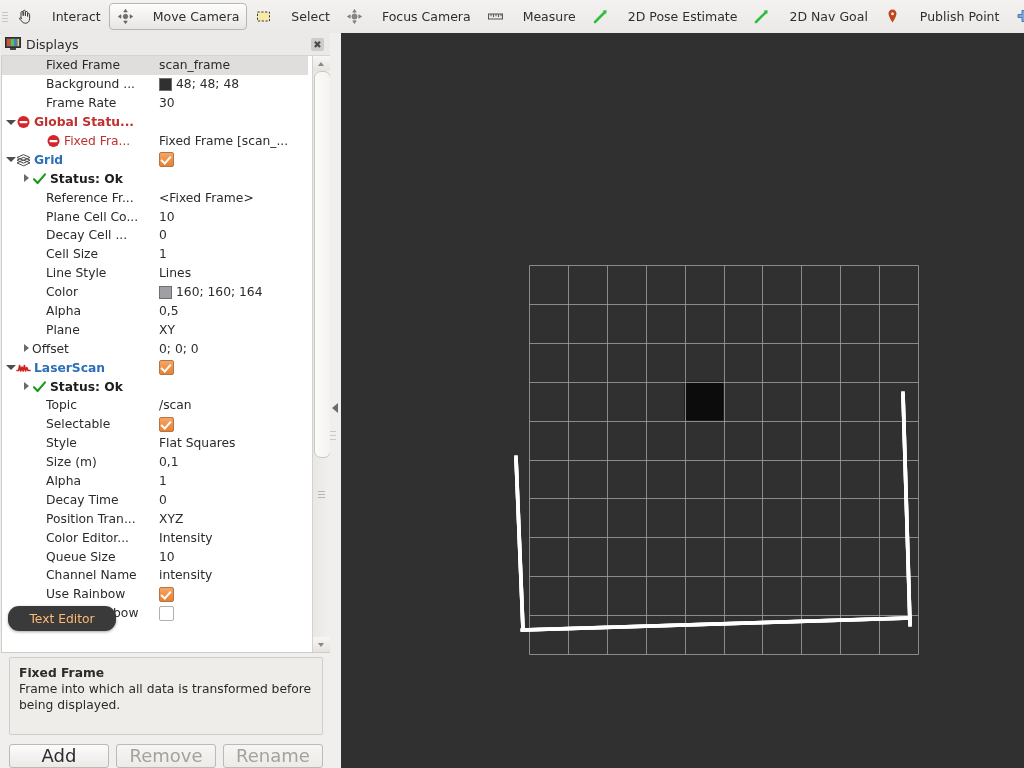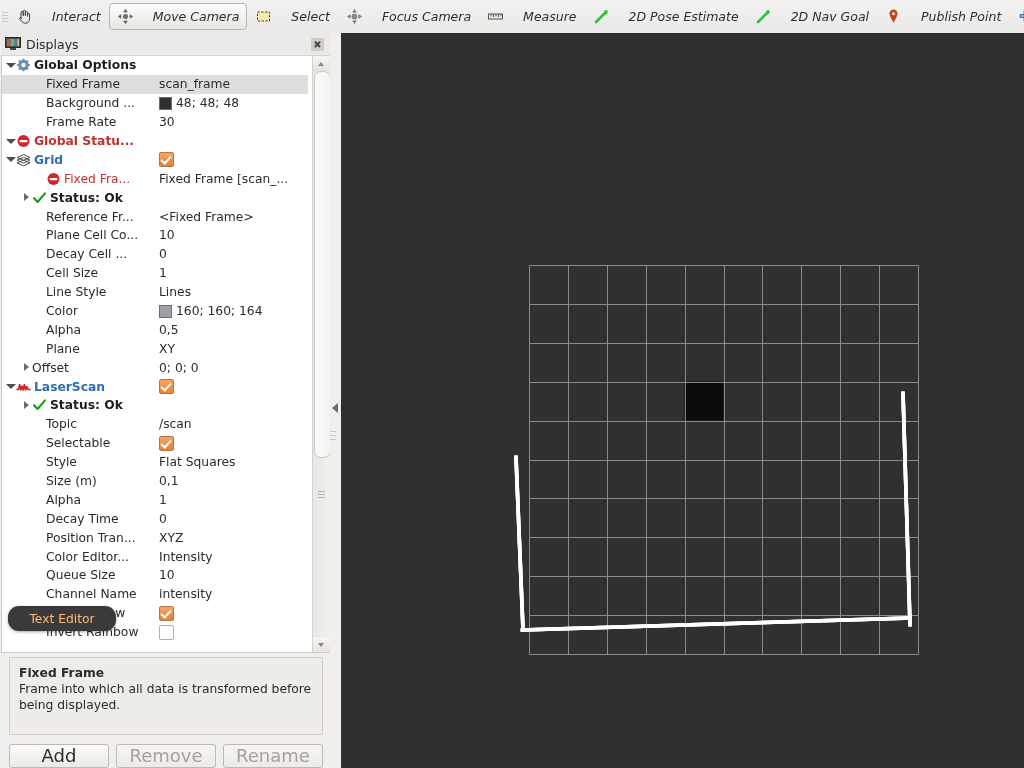--- a/index.html
+++ b/index.html
@@ -17,21 +17,21 @@
     background:linear-gradient(#f3f2f1,#ebe9e7);
     border-bottom:1px solid #d2cfcb;
     display:flex;align-items:center;
   }
   .grip{width:10px;height:33px;display:flex;flex-direction:column;
     justify-content:center;align-items:center;gap:2px;margin-left:2px;}
   .grip i{display:block;width:6px;height:1px;background:#c9c5c0;}
   .tbtn{
     display:flex;align-items:center;gap:19px;height:25px;padding:0 7px;
     border:1px solid transparent;border-radius:4px;
-    font-size:12.5px;color:#2e2e2e;white-space:nowrap;cursor:default;font-style:italic;
+    font-size:12.5px;color:#2e2e2e;white-space:nowrap;cursor:default;
   }
   .tbtn.checked{
     background:linear-gradient(#fdfdfd,#e8e6e3);
     border:1px solid #b9b5b0;
     box-shadow:0 1px 0 rgba(255,255,255,.9) inset;
   }
   .ticon{width:17px;height:17px;display:inline-block;flex:0 0 auto;
     position:relative;}
   .ticon svg{display:block;}
 
@@ -304,34 +304,20 @@
           <rect x="12.5" y="2" width="1.5" height="7" fill="#e8d24a"></rect>
           <rect x="5" y="11" width="6" height="2" fill="#4a4a4a"></rect>
         </svg>
       </span>
       <span id="dtitle">Displays</span>
       <span id="dclose">✖</span>
     </div>
 
     <div id="treewrap">
       <div id="tree">
-          <div class="row">
-            <span style="width: 1px; flex: 0 0 auto;"></span>
-            <span class="twisty down"></span>
-            <span class="ic"><svg width="15" height="14" viewBox="0 0 15 14">
-                <g fill="#6d8ea8">
-                  <circle cx="7.5" cy="7" r="5.2"></circle>
-                </g>
-                <circle cx="7.5" cy="7" r="2.2" fill="#ffffff"></circle>
-                <g stroke="#6d8ea8" stroke-width="2">
-                  <path d="M7.5 .8v2M7.5 11.2v2M1.2 7h2M11.8 7h2M3 2.5l1.4 1.4M10.6 10.1 12 11.5M12 2.5 10.6 3.9M4.4 10.1 3 11.5"></path>
-                </g>
-              </svg></span>
-            <span class="lbl bold-dark">Global Options</span>
-          </div>
           <div class="row sel">
             <span style="width: 31px; flex: 0 0 auto;"></span>
             <span class="twisty "></span>
             <span class="lbl ">Fixed Frame</span>
             <span class="val">
               <span>scan_frame</span>
             </span>
           </div>
           <div class="row">
             <span style="width: 31px; flex: 0 0 auto;"></span>
@@ -351,46 +337,46 @@
             </span>
           </div>
           <div class="row">
             <span style="width: 1px; flex: 0 0 auto;"></span>
             <span class="twisty down"></span>
             <span class="ic"><svg width="15" height="14" viewBox="0 0 15 14">
                 <circle cx="7.5" cy="7" r="6" fill="#d4262a"></circle>
                 <rect x="3.6" y="5.9" width="7.8" height="2.3" rx="0.6" fill="#ffffff"></rect>
               </svg></span>
             <span class="lbl bold-red">Global Statu...</span>
+          </div>
+          <div class="row">
+            <span style="width: 31px; flex: 0 0 auto;"></span>
+            <span class="twisty "></span>
+            <span class="ic"><svg width="15" height="14" viewBox="0 0 15 14">
+                <circle cx="7.5" cy="7" r="6" fill="#d4262a"></circle>
+                <rect x="3.6" y="5.9" width="7.8" height="2.3" rx="0.6" fill="#ffffff"></rect>
+              </svg></span>
+            <span class="lbl red-txt">Fixed Fra...</span>
+            <span class="val">
+              <span>Fixed Frame [scan_...</span>
+            </span>
           </div>
           <div class="row">
             <span style="width: 1px; flex: 0 0 auto;"></span>
             <span class="twisty down"></span>
             <span class="ic"><svg width="15" height="14" viewBox="0 0 15 14">
                 <g fill="none" stroke="#4a4a4a" stroke-width="1">
                   <path d="M1 4.5 7.5 1.6 14 4.5 7.5 7.4z"></path>
                   <path d="M1 7.2 7.5 4.3 14 7.2 7.5 10.1z"></path>
                   <path d="M1 9.9 7.5 7 14 9.9 7.5 12.8z"></path>
                 </g>
               </svg></span>
             <span class="lbl bold-blue">Grid</span>
             <span class="val">
               <span class="chk"></span>
-            </span>
-          </div>
-          <div class="row">
-            <span style="width: 31px; flex: 0 0 auto;"></span>
-            <span class="twisty "></span>
-            <span class="ic"><svg width="15" height="14" viewBox="0 0 15 14">
-                <circle cx="7.5" cy="7" r="6" fill="#d4262a"></circle>
-                <rect x="3.6" y="5.9" width="7.8" height="2.3" rx="0.6" fill="#ffffff"></rect>
-              </svg></span>
-            <span class="lbl red-txt">Fixed Fra...</span>
-            <span class="val">
-              <span>Fixed Frame [scan_...</span>
             </span>
           </div>
           <div class="row">
             <span style="width: 17px; flex: 0 0 auto;"></span>
             <span class="twisty right"></span>
             <span class="ic"><svg width="15" height="14" viewBox="0 0 15 14">
                 <path d="M2 7.2 5.6 11 13 2.4" fill="none" stroke="#169b16" stroke-width="2.1" stroke-linecap="round" stroke-linejoin="round"></path>
               </svg></span>
             <span class="lbl bold-dark">Status: Ok</span>
           </div>

